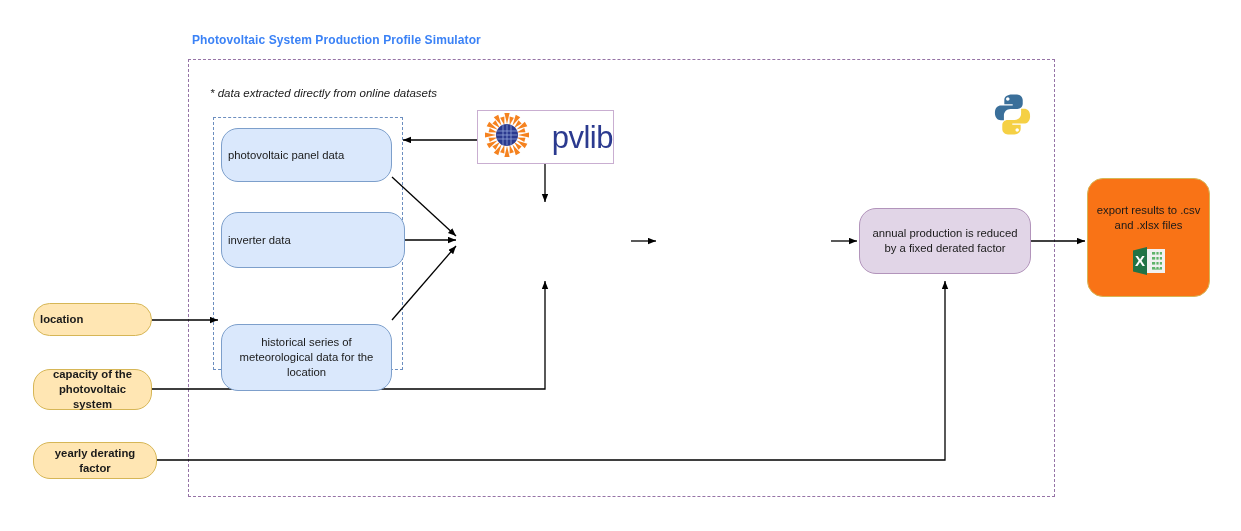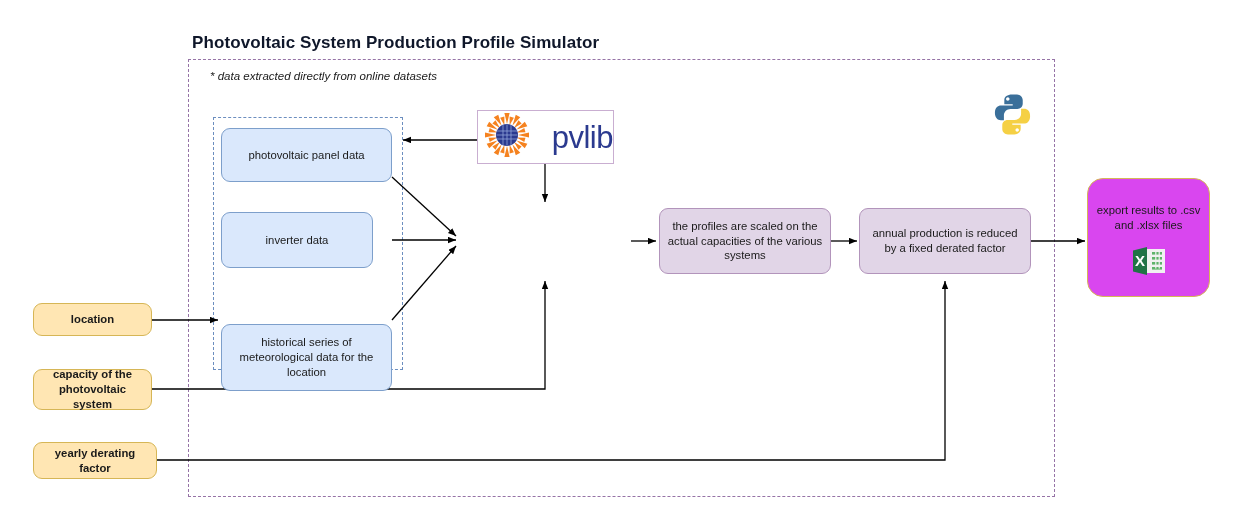--- a/index.html
+++ b/index.html
@@ -12,23 +12,23 @@
     width: 1241px;
     height: 531px;
     background: #ffffff;
     font-family: "Liberation Sans", sans-serif;
     overflow: hidden;
   }
   .title {
     position: absolute;
     left: 192px;
     top: 33px;
-    font-size: 17px;
+    font-size: 12px;
     font-weight: bold;
-    color: #0f172a;
+    color: #3b82f6;
     letter-spacing: 0.1px;
     white-space: nowrap;
   }
   .outer-container {
     position: absolute;
     left: 188px;
     top: 59px;
     width: 867px;
     height: 438px;
     border: 1.6px dashed #9673a6;
@@ -41,54 +41,53 @@
     top: 117px;
     width: 190px;
     height: 253px;
     border: 1.6px dashed #6c8ebf;
     box-sizing: border-box;
     background: transparent;
   }
   .note {
     position: absolute;
     left: 210px;
-    top: 70px;
+    top: 87px;
     font-size: 11.5px;
     font-style: italic;
     color: #1a1a1a;
     white-space: nowrap;
   }
   .node {
     position: absolute;
     box-sizing: border-box;
     display: flex;
     align-items: center;
-    justify-content: center;
     text-align: center;
     font-size: 11.3px;
     color: #1a1a1a;
     line-height: 1.32;
-    border-radius: 9px;
+    border-radius: 17px;
     padding: 3px 6px;
   }
   .node-blue {
     background: #dae8fc;
     border: 1.1px solid #7d9fcb;
   }
   .node-purple {
     background: #e1d5e7;
     border: 1.1px solid #b294bb;
   }
   .node-yellow {
     background: #ffe6b3;
     border: 1.1px solid #d6b656;
     font-weight: bold;
   }
   .node-export {
-    background: #d946ef;
+    background: #f97316;
     border: 1.1px solid #d6b656;
     border-radius: 16px;
     flex-direction: column;
     justify-content: flex-start;
     padding-top: 24px;
   }
   .logo-box {
     position: absolute;
     left: 477px;
     top: 110px;
@@ -163,32 +162,29 @@
       <path d="M152,389 L545,389 L545,281"></path>
 
       <path d="M152,460 L945,460 L945,281"></path>
     </g>
   </svg>
 
   <div class="node node-blue" style="left:221px; top:128px; width:171px; height:54px;">
     <span>photovoltaic panel data</span>
   </div>
 
-  <div class="node node-blue" style="left:221px; top:212px; width:152px; height:56px;">
+  <div class="node node-blue" style="left:221px; top:212px; width:184px; height:56px;">
     <span>inverter data</span>
   </div>
 
   <div class="node node-blue" style="left:221px; top:289px; width:171px; height:67px;margin-top:35px;">
     <span>historical series of meteorological data for the location</span>
   </div>
 
 
-  <div class="node node-purple" style="left:659px; top:208px; width:172px; height:66px;">
-    <span>the profiles are scaled on the actual capacities of the various systems</span>
-  </div>
 
   <div class="node node-purple" style="left:859px; top:208px; width:172px; height:66px;">
     <span>annual production is reduced by a fixed derated factor</span>
   </div>
 
   <div class="node node-yellow" style="left:33px; top:303px; width:119px; height:33px;">
     <span>location</span>
   </div>
 
   <div class="node node-yellow" style="left:33px; top:369px; width:119px; height:41px;">

